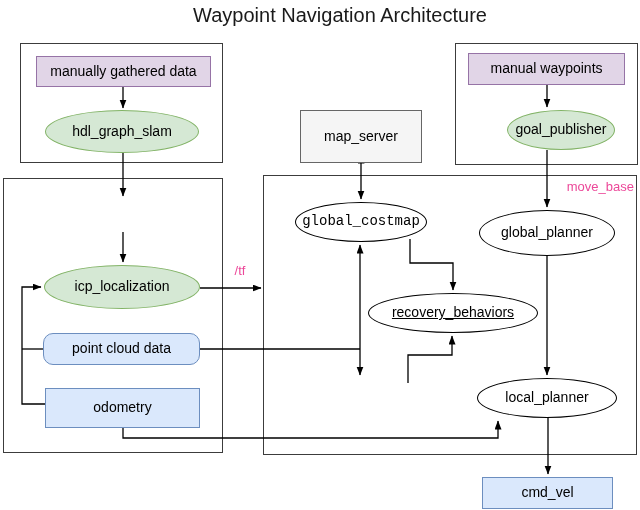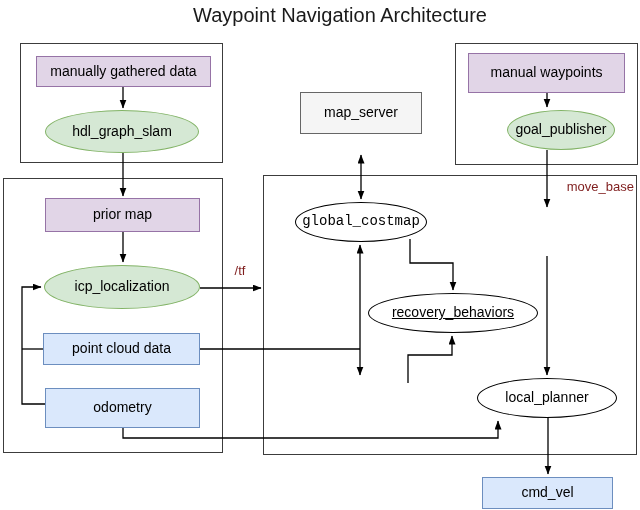--- a/index.html
+++ b/index.html
@@ -19,21 +19,21 @@
     font-size:14px;text-align:center;line-height:1.1;
   }
   .rect{border:1px solid;}
   .ellipse{border:1px solid;border-radius:50%;}
   .purple{background:#e1d5e7;border-color:#9673a6;}
   .green{background:#d5e8d4;border-color:#82b366;}
   .blue{background:#dae8fc;border-color:#6c8ebf;}
   .gray{background:#f5f5f5;border-color:#666666;}
   .white{background:#ffffff;border-color:#000000;}
   .edge-label{
-    position:absolute;font-size:13px;color:#7f1d1d;background:transparent;
+    position:absolute;font-size:13px;color:#ec4899;background:transparent;
   }
   #edge-layer{position:absolute;left:0;top:0;z-index:5;}
   .node,.edge-label{z-index:6;}
   .container-box{z-index:1;}
   #move-base-label{text-align:right;}
 </style>
 </head>
 <body>
 
 <div class="canvas">
@@ -85,31 +85,31 @@
 
       <path d="M123,420 L123,438 L498,438 L498,421" marker-end="url(#arr)"></path>
 
       <path d="M548,418 L548,474" marker-end="url(#arr)"></path>
     </g>
   </svg>
 
   <div class="node rect purple" style="left:36px;top:56px;width:175px;height:31px;">manually gathered data</div>
   <div class="node ellipse green" style="left:45px;top:110px;width:154px;height:43px;">hdl_graph_slam</div>
 
-  <div class="node rect purple" style="left:468px;top:53px;width:157px;height:40px;">manual waypoints</div>
+  <div class="node rect purple" style="left:468px;top:53px;width:157px;height:32px;">manual waypoints</div>
   <div class="node ellipse green" style="left:507px;top:110px;width:108px;height:40px;">goal_publisher</div>
 
-  <div class="node rect gray" style="left:300px;top:92px;width:122px;height:42px;">map_server</div>
+  <div class="node rect gray" style="left:300px;top:110px;width:122px;height:53px;">map_server</div>
 
-  <div class="node rect purple" style="left:45px;top:198px;width:155px;height:34px;">prior map</div>
   <div class="node ellipse green" style="left:44px;top:265px;width:156px;height:44px;">icp_localization</div>
-  <div class="node rect blue" style="left:43px;top:333px;width:157px;height:32px;">point cloud data</div>
+  <div class="node rect blue" style="left:43px;top:333px;width:157px;height:32px;border-radius:10px;">point cloud data</div>
   <div class="node rect blue" style="left:45px;top:388px;width:155px;height:40px;">odometry</div>
 
   <div class="node ellipse white" style="left:295px;top:202px;width:132px;height:40px;font-family:Liberation Mono, monospace;">global_costmap</div>
+  <div class="node ellipse white" style="left:479px;top:210px;width:136px;height:46px;">global_planner</div>
   <div class="node ellipse white" style="left:368px;top:293px;width:170px;height:40px;text-decoration:underline;">recovery_behaviors</div>
   <div class="node ellipse white" style="left:477px;top:378px;width:140px;height:40px;">local_planner</div>
 
   <div class="node rect blue" style="left:482px;top:477px;width:131px;height:32px;">cmd_vel</div>
 
   <div class="edge-label" style="left:222px;top:263px;width:36px;text-align:center;">/tf</div>
   <div class="edge-label" id="move-base-label" style="left:548px;top:179px;width:86px;">move_base</div>
 
 </div>
 

